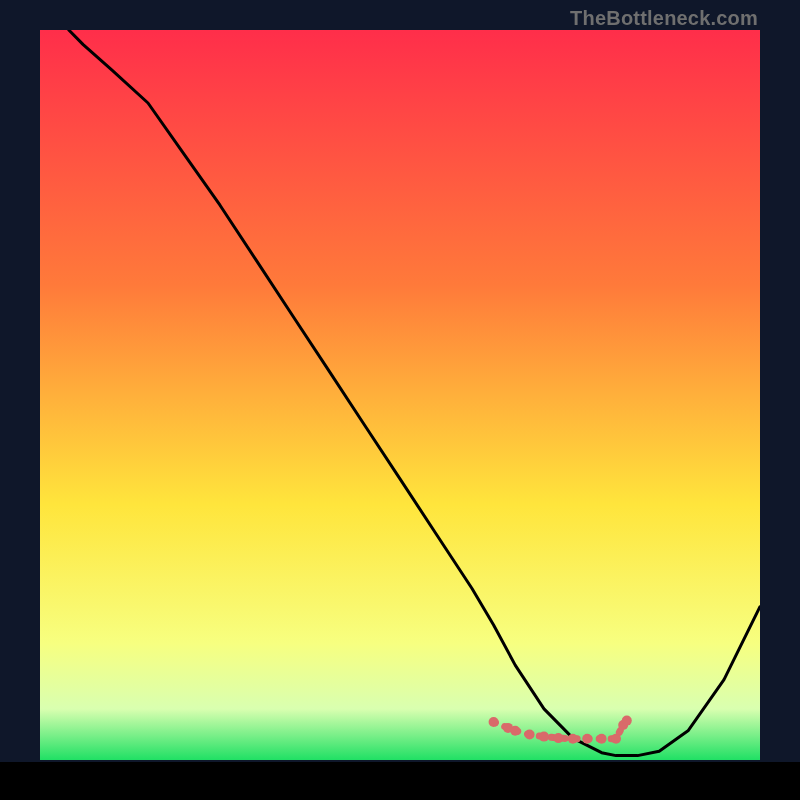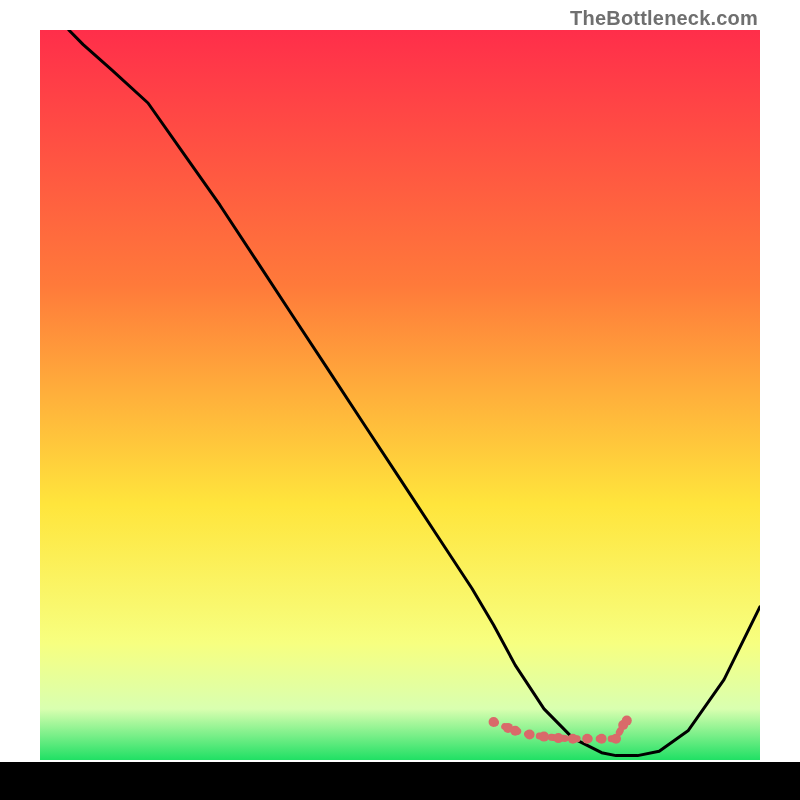--- a/index.html
+++ b/index.html
@@ -1,21 +1,21 @@
 <!DOCTYPE html>
 <html><head>
 <meta charset="utf-8">
 <style>
   * { margin: 0; padding: 0; box-sizing: border-box; }
   html, body { width: 800px; height: 800px; background: #000; overflow: hidden; }
   .frame {
     position: absolute;
     left: 0; top: 0;
     width: 800px; height: 762px;
-    background: #ffffff;
+    background: #0f172a;
   }
   .plot {
     position: absolute;
     left: 40px; top: 30px;
     width: 720px; height: 730px;
     overflow: hidden;
   }
   .gradient {
     position: absolute;
     left: 0; top: 0; right: 0; bottom: 0;

